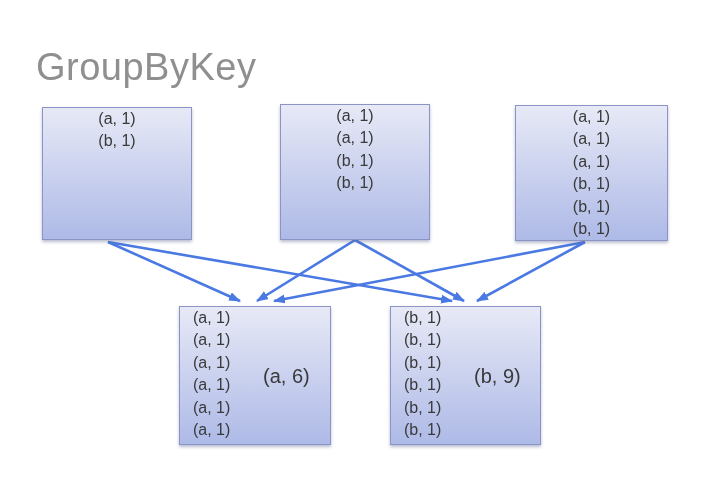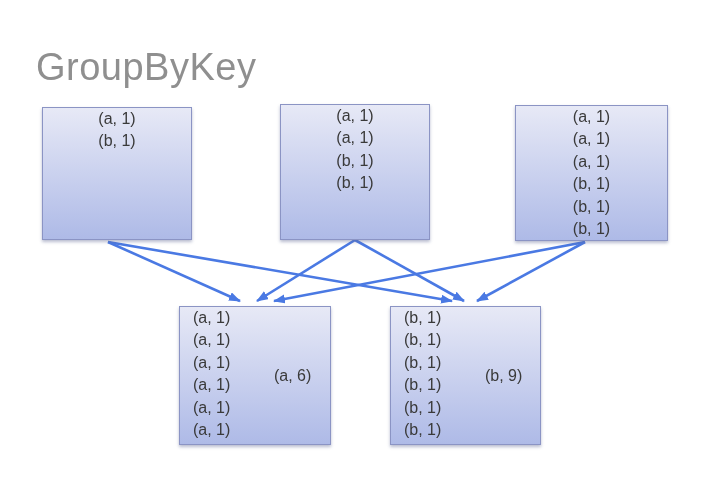--- a/index.html
+++ b/index.html
@@ -32,24 +32,24 @@
   .box .row {
     font-size: 16px;
     line-height: 22.4px;
     color: var(--box-text, #3a3a3a);
     white-space: pre;
   }
   .box.align-center .row { text-align: center; }
   .box.align-left .row { text-align: left; padding-left: 13px; }
   .result-label {
     position: absolute;
-    left: 94px;
+    left: 83px;
     top: 50%;
     transform: translateY(-50%);
-    font-size: 16px;
+    font-size: 20px;
     color: var(--box-text, #3a3a3a);
     white-space: pre;
   }
   .arrow-layer {
     position: absolute;
     left: 0; top: 0;
     width: 720px;
     height: 500px;
   }
 </style>

